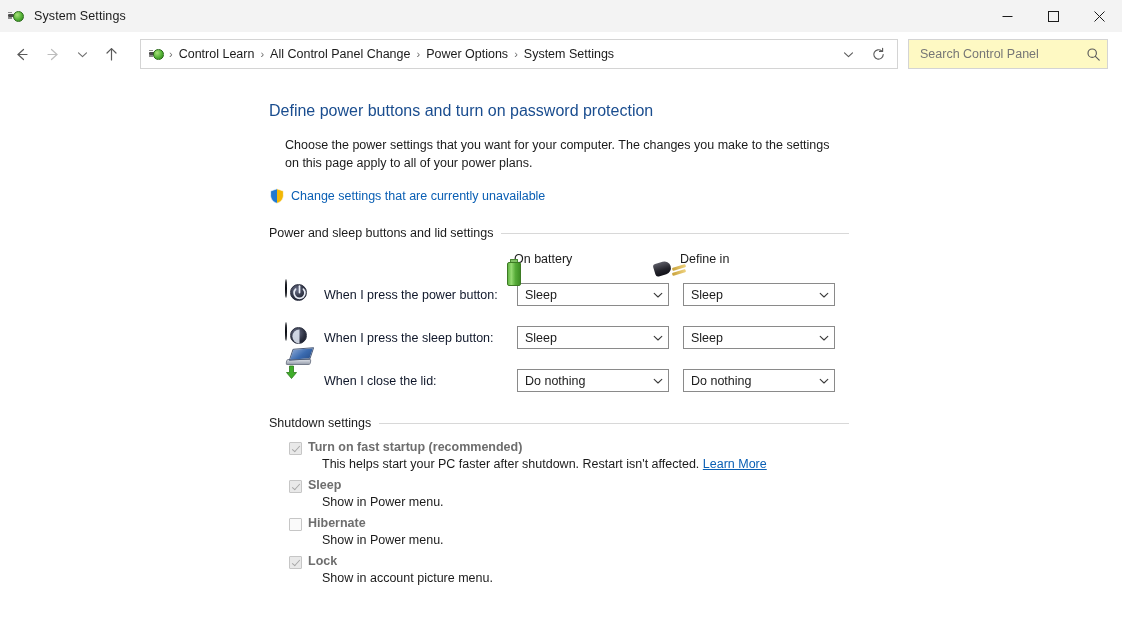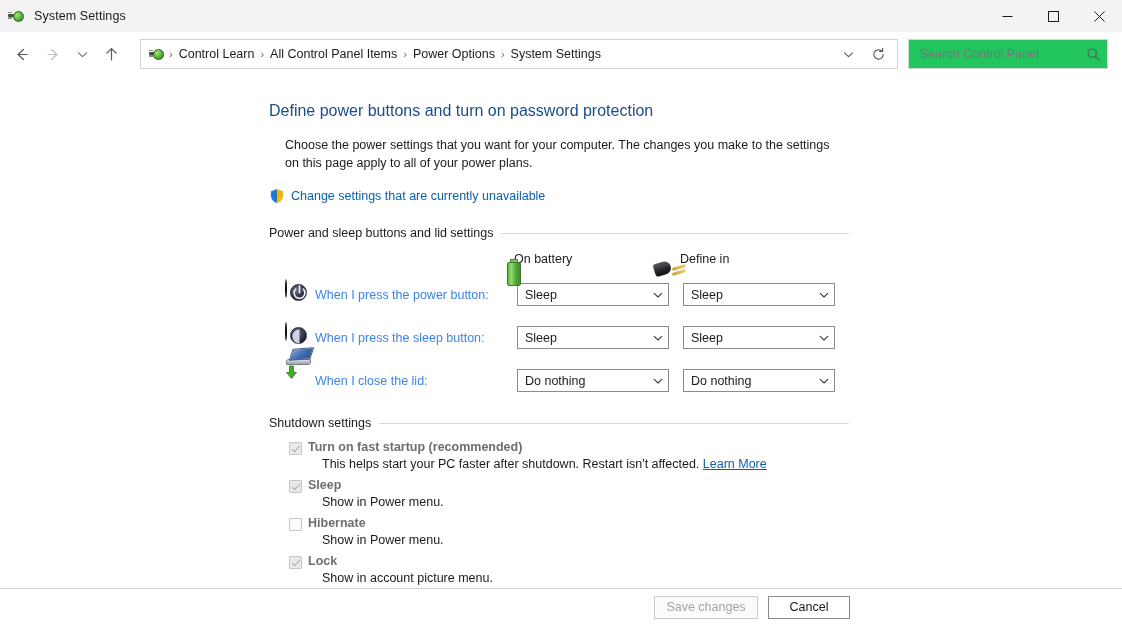--- a/index.html
+++ b/index.html
@@ -109,21 +109,21 @@
     display: flex; align-items: center; justify-content: center;
     color: #4a4a4a;
   }
   .addr-refresh { width: 34px; }
 
   .searchbox {
     flex: 0 0 200px;
     height: 30px;
     margin-left: 10px;
     border: 1px solid #d4d4d4;
-    background: #22c55e;
+    background: #fef9c3;
     display: flex; align-items: center;
     padding: 0 6px 0 9px;
   }
   .search-input {
     border: none; outline: none;
     flex: 1 1 auto;
     font-family: "Liberation Sans", sans-serif;
     font-size: 12.5px;
     color: #1b1b1b;
     background: transparent;
@@ -210,21 +210,22 @@
   }
   .srow-ico {
     width: 30px; height: 30px;
     flex: 0 0 30px;
     margin-left: 16px;
     position: relative;
   }
   .srow-label {
     flex: 1 1 auto;
     font-size: 12.5px;
-    color: #3b82f6;
+    color: #0f172a;
+    margin-left: 9px;
     white-space: nowrap;
   }
   .combo {
     width: 152px;
     flex: 0 0 152px;
     height: 23px;
     border: 1px solid #8a8a8a;
     background: #ffffff;
     display: flex; align-items: center;
     padding: 0 4px 0 7px;
@@ -471,21 +472,21 @@
           <div class="cord"></div>
           <div class="prong1"></div>
           <div class="prong2"></div>
           <div class="body"></div>
         </div>
       </div>
       <div class="crumbs">
         <span class="crumb-sep">›</span>
         <span class="crumb">Control Learn</span>
         <span class="crumb-sep">›</span>
-        <span class="crumb">All Control Panel Items</span>
+        <span class="crumb">All Control Panel Change</span>
         <span class="crumb-sep">›</span>
         <span class="crumb">Power Options</span>
         <span class="crumb-sep">›</span>
         <span class="crumb">System Settings</span>
       </div>
       <div class="addr-tail">
         <div class="addr-chev">
           <svg width="13" height="13" viewBox="0 0 13 13">
               <path d="M2.5 4.8 L6.5 8.6 L10.5 4.8" fill="none" stroke="#5a5a5a" stroke-width="1.1" stroke-linecap="round" stroke-linejoin="round"></path>
             </svg>
@@ -694,18 +695,14 @@
             <span class="chk-main">Lock</span>
           </div>
           <div class="chk-sub">Show in account picture menu.</div>
         </div>
 
       </div>
 
     </div>
   </div>
 
-  <div class="footer">
-    <div class="btn disabled">Save changes</div>
-    <div class="btn cancel">Cancel</div>
-  </div>
 
 </div>
 
 </body></html>

